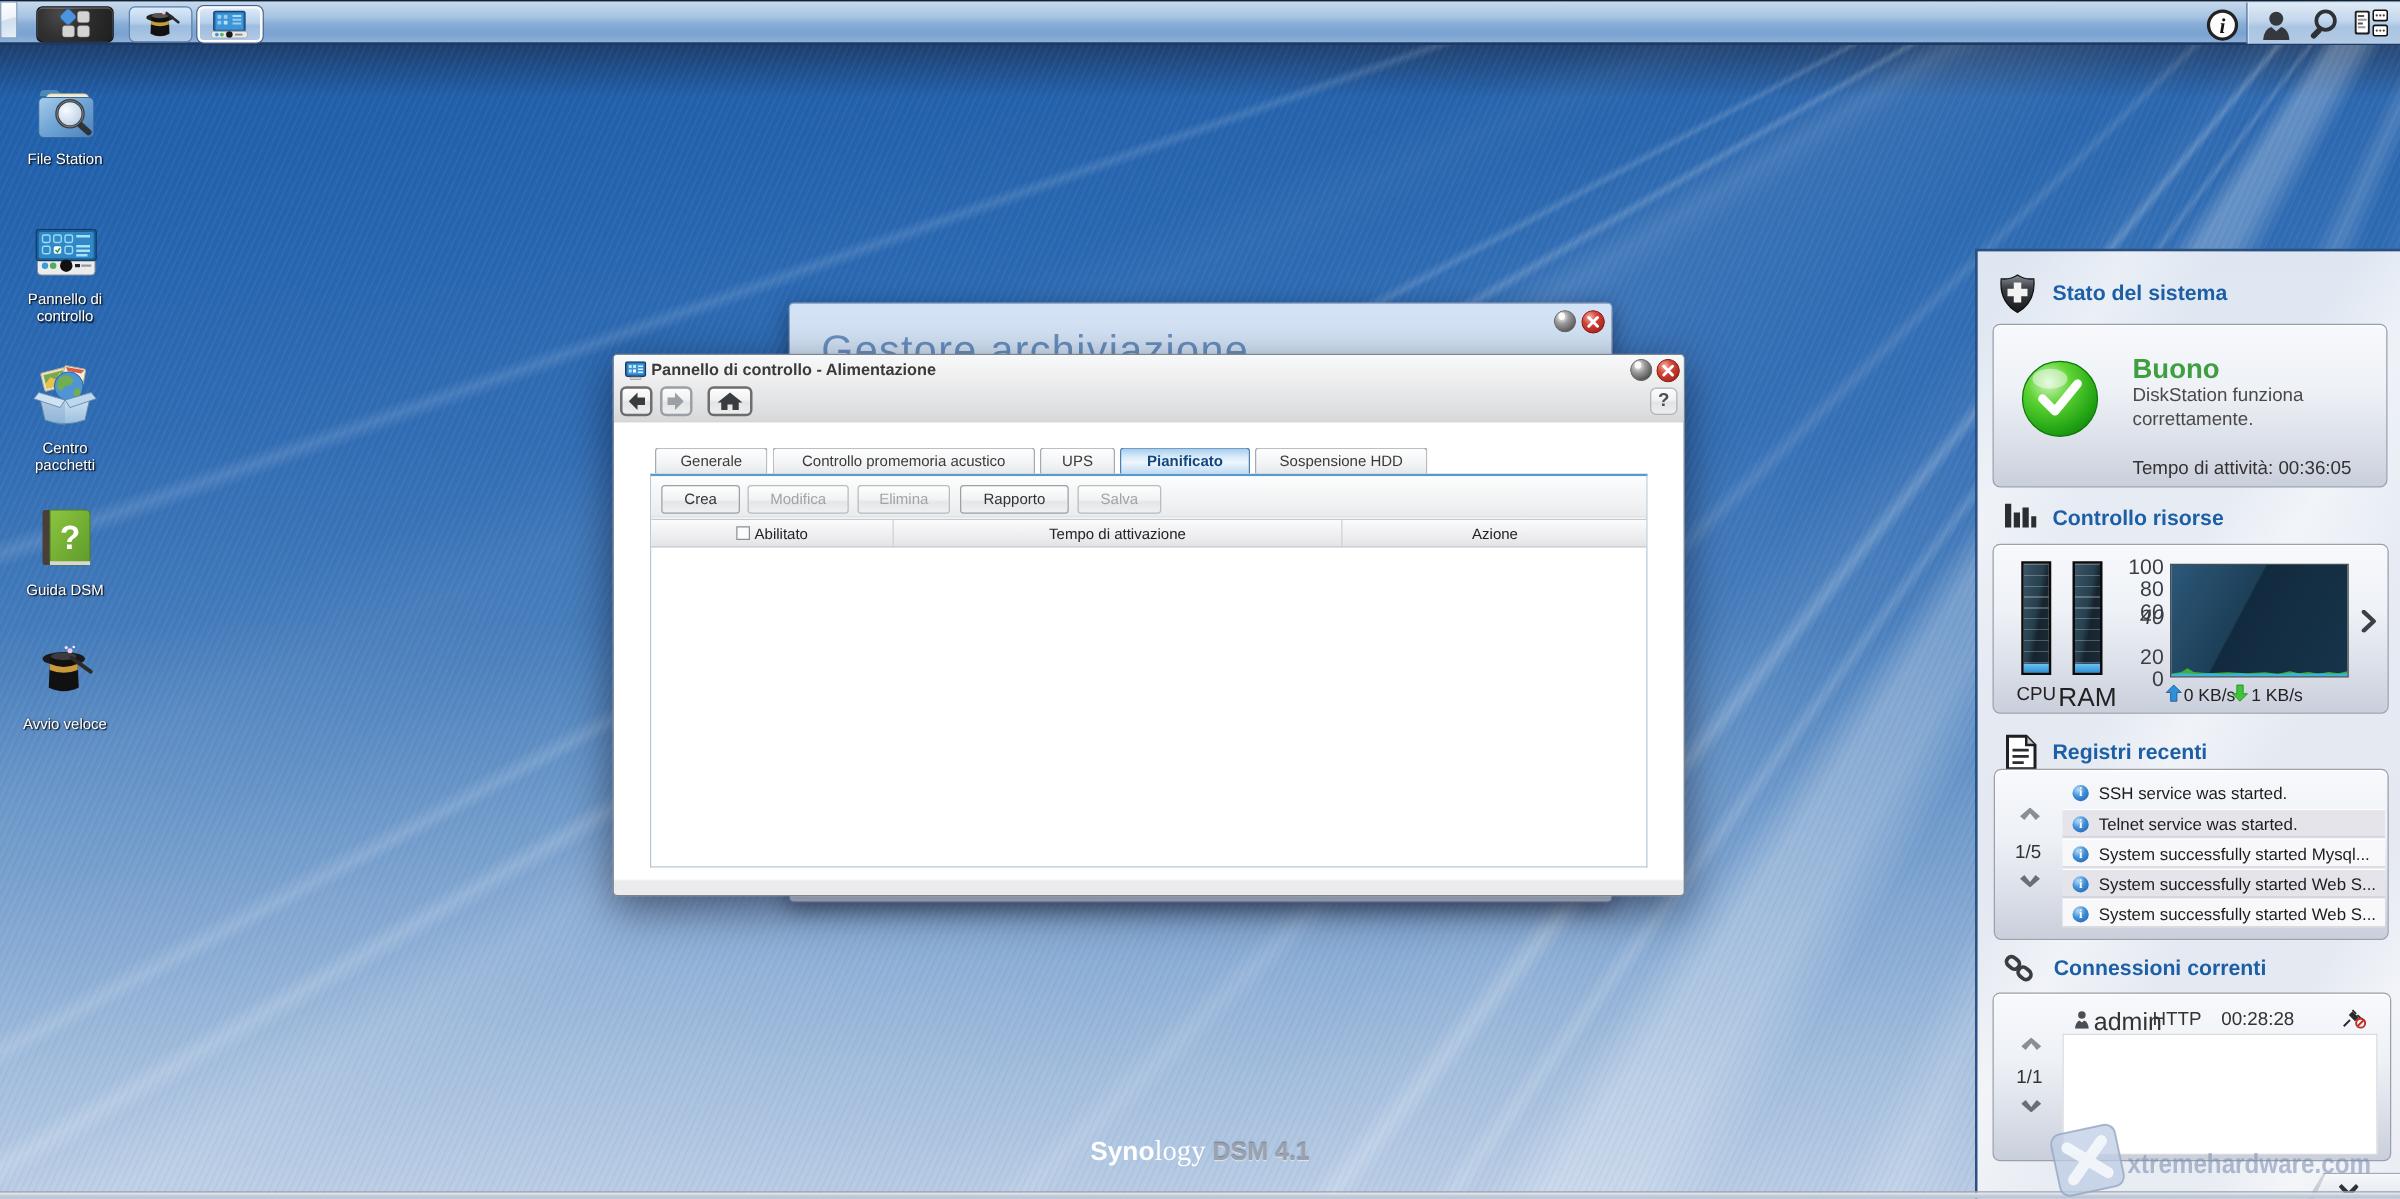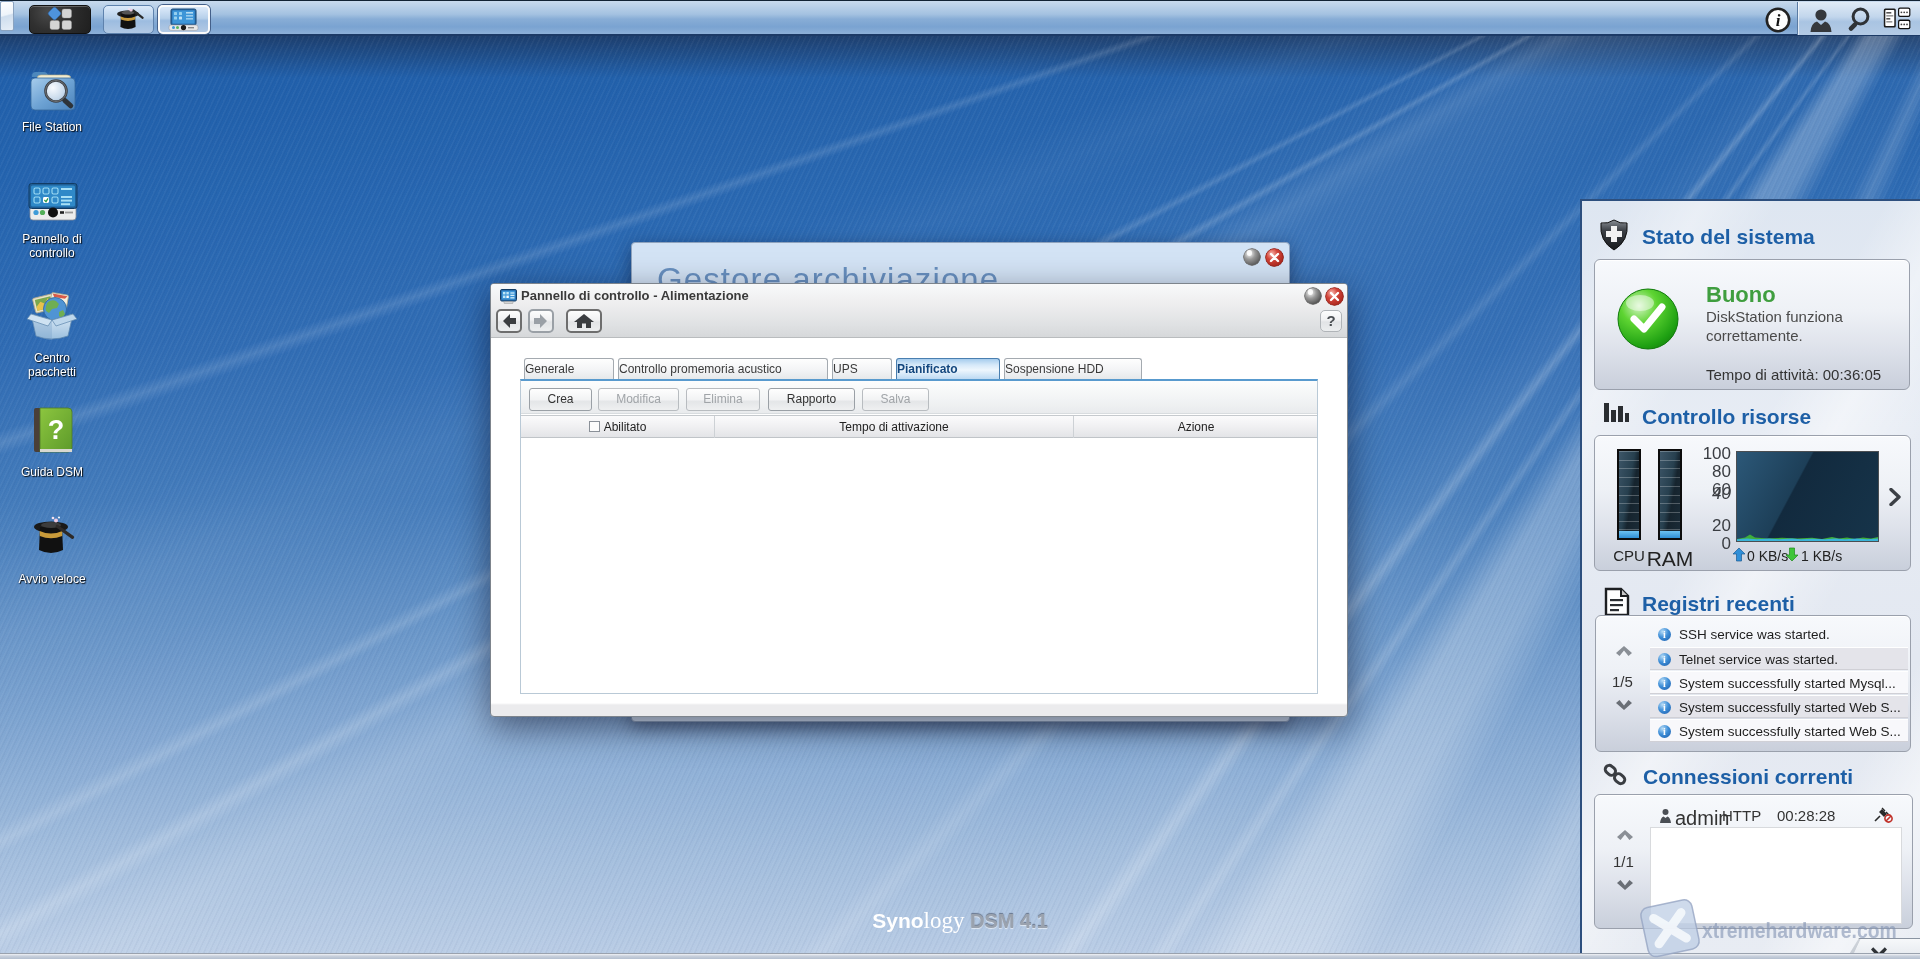--- a/index.html
+++ b/index.html
@@ -83,21 +83,21 @@
   background:linear-gradient(180deg,#ffffff 0 409px,#ffffff 409px 419px,#ebebed 421px 100%); border:1px solid #7d848c; box-shadow:0 10px 34px rgba(0,0,20,0.5); }
 #fghead { position:absolute; left:0; top:0; right:0; height:54px; border-radius:3px 3px 0 0;
   background:linear-gradient(180deg,#f8f9fa 0%,#ededee 40%,#e0e2e4 75%,#d6d8da 100%);
   border-bottom:1px solid #b9bcbe; }
 #fgtitle { position:absolute; left:30px; top:4px; font-size:13px; font-weight:bold; color:#3a3a3a; }
 .navbtn { position:absolute; top:25px; height:24px; border-radius:5px;
   background:linear-gradient(180deg,#fdfdfd 0%,#f0f1f2 45%,#e2e4e6 55%,#eceeef 100%); }
 
 .tab { position:absolute; top:74px; height:21px; border:1px solid #a4aab0; border-bottom:none;
   border-radius:3px 3px 0 0; background:linear-gradient(180deg,#fefefe 0%,#f2f3f5 60%,#e6e8ea 100%);
-  font-size:12px; color:#3a3a3a; line-height:21px; }
+  font-size:12px; color:#3a3a3a; text-align:center; line-height:21px; }
 .tabsel { background:linear-gradient(180deg,#a6cced 0%,#d6e9f9 30%,#eef6fd 55%,#cde3f6 85%,#bed9f2 100%);
   border-color:#4a7fb0; color:#12467e; font-weight:bold; line-height:21px; }
 #panel { position:absolute; left:29px; top:95px; width:798px; height:315px; background:#fff;
   border:1px solid #b9c9d6; border-top:2px solid #589ace; }
 #btnrow { position:absolute; left:0; top:0; right:0; height:33px;
   background:linear-gradient(180deg,#fcfdfd 0%,#f2f4f5 55%,#e9ebed 100%); border-bottom:1px solid #d8dcdf; }
 .pbtn { position:absolute; top:7px; height:23px; border:1px solid #9aa0a6; border-radius:3px;
   background:linear-gradient(180deg,#fefefe 0%,#f2f3f4 50%,#e4e6e8 60%,#eff0f1 100%);
   font-size:12px; color:#333; text-align:center; line-height:21px; }
 .pbtn.dis { color:#a0a4a8; border-color:#b8bcc0; }
@@ -106,21 +106,21 @@
   border-top:1px solid #c6cace; border-bottom:1px solid #c0c4c8; font-size:12px; color:#222; }
 .thcell { position:absolute; top:0; height:22px; line-height:22px; text-align:center; border-right:1px solid #cdd1d5; }
 
 #sidebar { position:absolute; left:1580px; top:199px; width:340px; height:760px;
   background:linear-gradient(180deg,#dee6f1 0%,#e7ecf4 30%,#e3e8f1 60%,#e8ecf3 100%);
   border-top:2px solid #2d4f7e; border-left:2px solid #2d4f7e; }
 #sidebar::before { content:""; position:absolute; left:0; top:0; width:338px; height:758px;
   background:linear-gradient(299deg, rgba(255,255,255,0) 0%, rgba(255,255,255,0.5) 12%, rgba(255,255,255,0) 22%,
     rgba(255,255,255,0) 38%, rgba(255,255,255,0.45) 50%, rgba(255,255,255,0) 60%,
     rgba(255,255,255,0) 74%, rgba(255,255,255,0.35) 84%, rgba(255,255,255,0) 95%); }
-.shead { position:absolute; font-size:21px; font-weight:bold; color:#1d5fa6; }
+.shead { position:absolute; font-size:17px; font-weight:bold; color:#1d5fa6; }
 .sbox { position:absolute; border:1px solid #9aa0ac; border-radius:6px;
   background:linear-gradient(180deg,#f7f9fc 0%,#eef1f6 40%,#dde1ea 70%,#c9cfdb 100%);
   box-shadow:inset 0 1px 0 #fff; }
 .chev { position:absolute; width:16px; height:10px; }
 .chev.up { background:#8a8f96; clip-path:polygon(50% 0, 100% 70%, 78% 100%, 50% 45%, 22% 100%, 0 70%); }
 .chev.dn { background:#6a6f76; clip-path:polygon(50% 100%, 100% 30%, 78% 0, 50% 55%, 22% 0, 0 30%); }
 .vbar { position:absolute; top:13px; width:24px; height:91px; border:2px solid #0c0c0c; background:
   repeating-linear-gradient(180deg, rgba(255,255,255,0.25) 0 1px, rgba(255,255,255,0) 1px 8.7px),
   linear-gradient(100deg, #3d5668 0%, #27404f 45%, #16242e 60%, #1b2c38 100%);
 }

